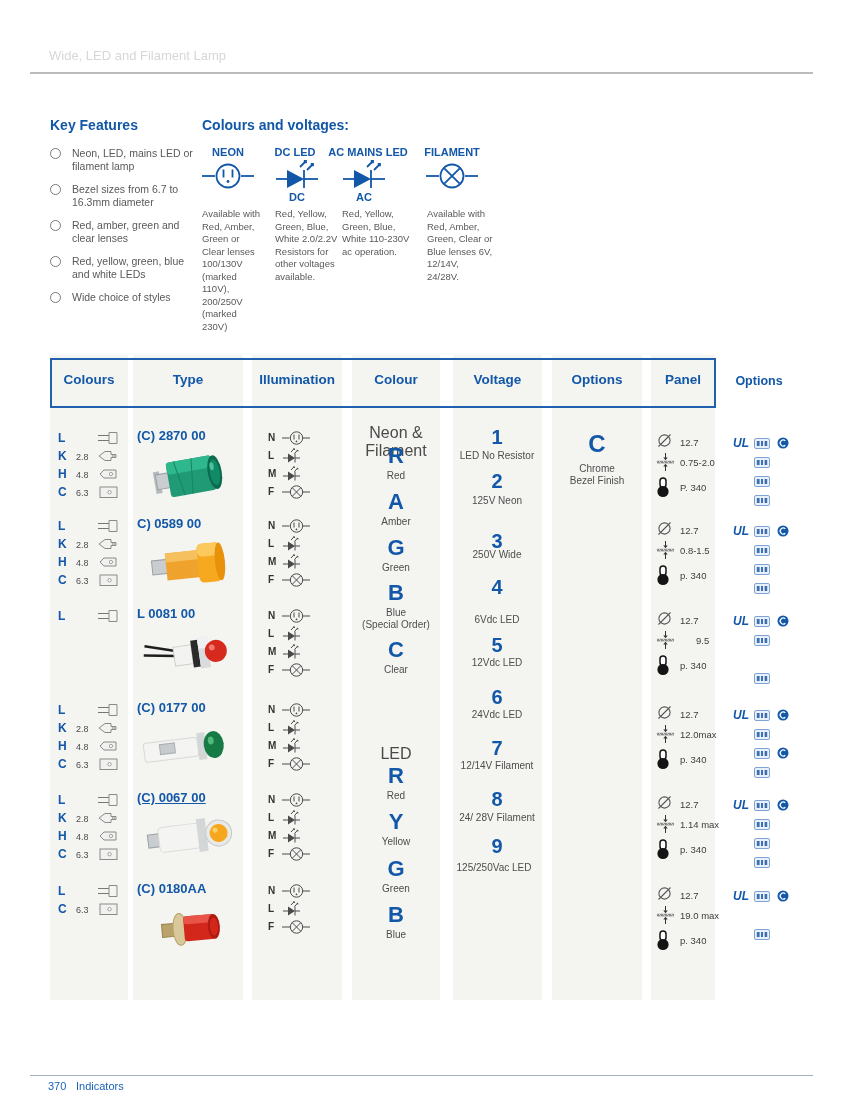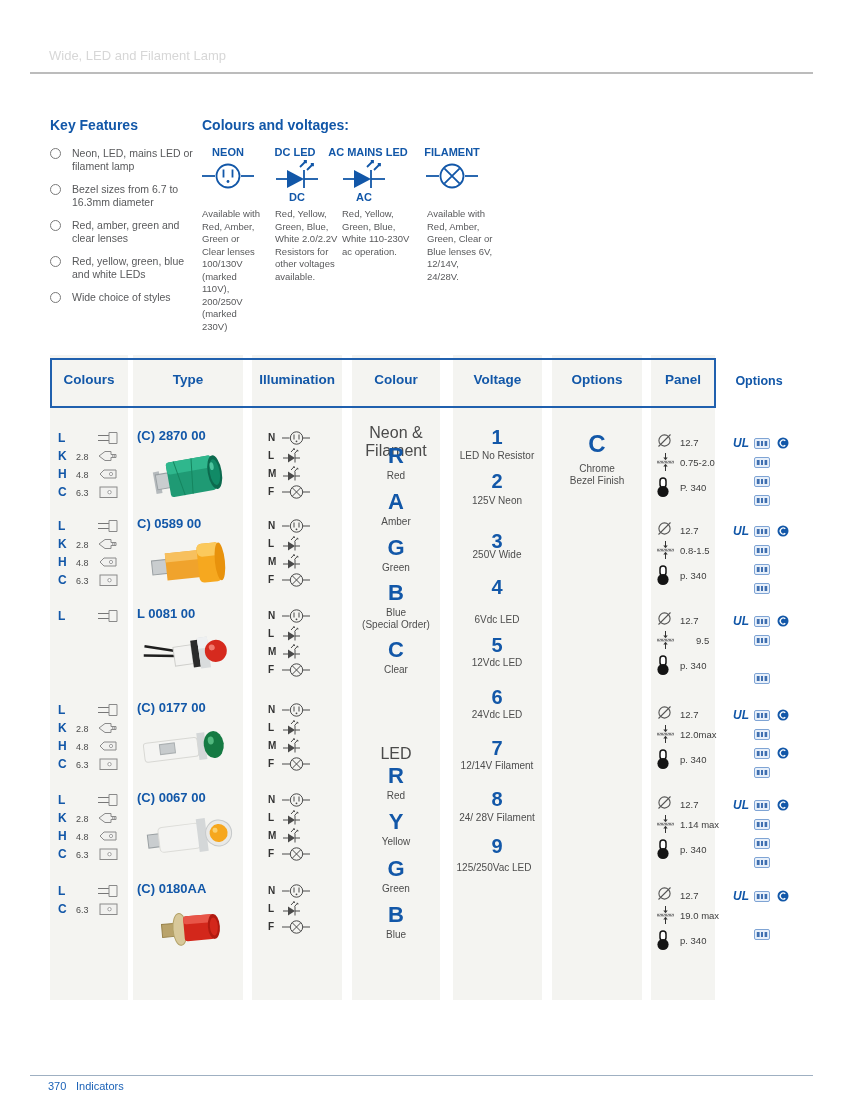--- a/index.html
+++ b/index.html
@@ -744,21 +744,21 @@
             </svg></span>
         </div>
         <div class="abs" style="left:58px;top:846px;width:66px;height:16px;">
       <span class="term-code abs" style="left:0;top:1px;">C</span>
       <span class="term-size abs" style="left:18px;top:4px;">6.3</span>
       <span class="abs" style="left:38px;top:0;"><svg width="24" height="16" viewBox="0 0 24 16">
               <rect x="4" y="3" width="17" height="10.5" stroke="#8a8a8a" stroke-width="1" fill="#f1f1ef"></rect>
               <circle cx="13.5" cy="8.2" r="1.7" fill="#fff" stroke="#8a8a8a" stroke-width="0.8"></circle>
             </svg></span>
         </div>
-        <div class="abs part-no" style="left:137px;top:790px;">(C) 0067 00</div>
+        <div class="abs part-no" style="left:137px;top:790px;text-decoration:underline;">(C) 0067 00</div>
         <div class="abs" style="left:142px;top:808px;"><svg width="96" height="60" viewBox="0 0 96 60">
             <g transform="rotate(-7 48 30)">
               <path d="M6 22 h13 v13 h-13 z" fill="#c9cdcf" stroke="#9aa0a3"></path>
               <rect x="17" y="16" width="41" height="25" rx="4" fill="#f4f4f2" stroke="#dcdcd8"></rect>
               <rect x="56" y="12" width="9" height="33" fill="#d4d7d8"></rect>
               <circle cx="77" cy="28.5" r="13" fill="#e9e9e7" stroke="#c6c9ca"></circle>
               <circle cx="77" cy="28.5" r="9" fill="#f6a71e"></circle>
               <circle cx="73.8" cy="25.3" r="2.5" fill="#fbd06e"></circle>
             </g>
           </svg></div>

